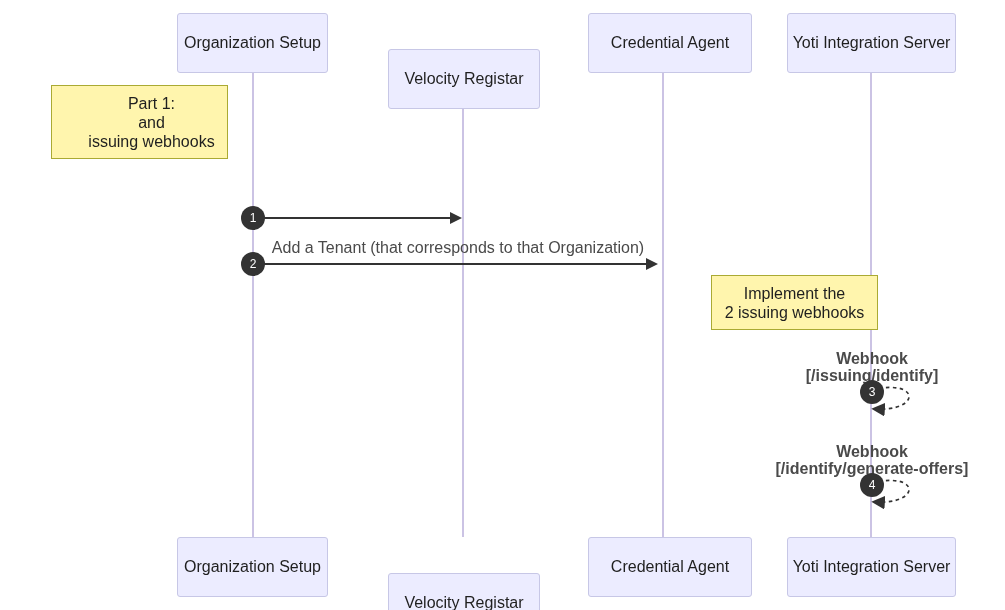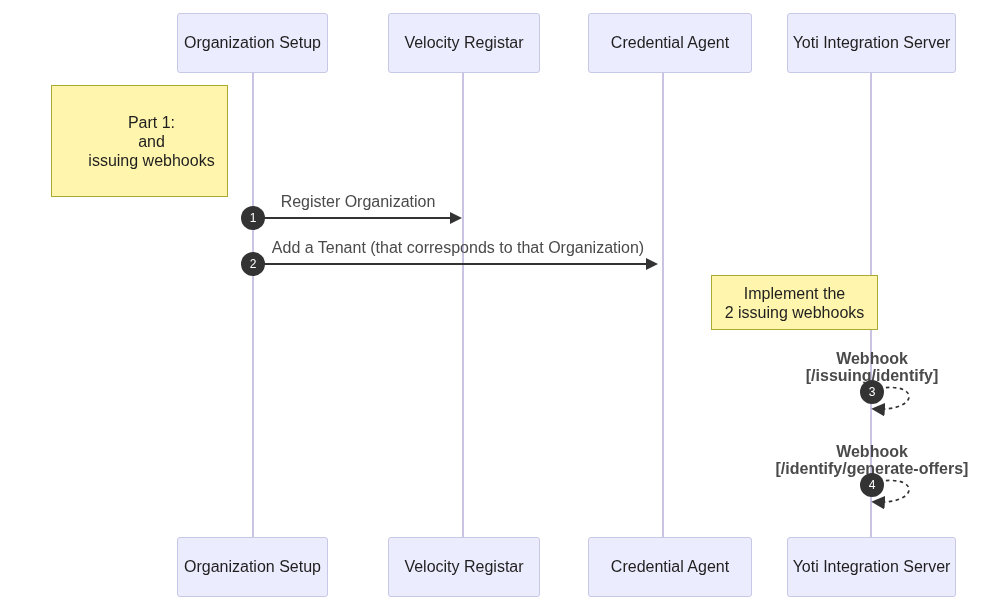--- a/index.html
+++ b/index.html
@@ -32,21 +32,21 @@
     border-top:6px solid transparent;border-bottom:6px solid transparent;
     border-left:12px solid #333333;
   }
   .seq{
     position:absolute;width:24px;height:24px;border-radius:50%;
     background:#333333;color:#ffffff;font-size:12px;
     display:flex;align-items:center;justify-content:center;z-index:3;
   }
   .selfloop{position:absolute;z-index:2;}
   
-  .a1{left:177px;width:151px;} .a2{left:388px;width:152px;}
+  .a1{left:177px;width:151px;} .a2{left:388px;width:152px;margin-top:36px;}
   .a3{left:588px;width:164px;} .a4{left:787px;width:169px;}
   .top{top:13px;} .bottom{top:537px;}
 </style>
 </head>
 <body>
 
 <div class="stage">
 
   <div class="lifeline" style="left:252px;"></div>
   <div class="lifeline" style="left:462px;"></div>
@@ -72,32 +72,31 @@
   <div class="actor bottom a2">
     <span>Velocity Registar</span>
   </div>
   <div class="actor bottom a3">
     <span>Credential Agent</span>
   </div>
   <div class="actor bottom a4">
     <span>Yoti Integration Server</span>
   </div>
 
-  <div class="note" style="left:51px;top:85px;width:177px;height:112px;padding-left:24px;">
+  <div class="note" style="left:51px;top:85px;width:177px;height:74px;padding-left:24px;">
     <span>Part 1:</span>
     <span>and</span>
     <span>issuing webhooks</span>
   </div>
 
   <div class="note" style="left:679px;top:275px;width:167px;height:55px;margin-left:32px;">
     <span>Implement the</span>
     <span>2 issuing webhooks</span>
   </div>
 
-  <div class="msg-label" style="left:253px;top:193px;width:210px;">Register Organization</div>
   <div class="msg-line" style="left:253px;top:217px;width:198px;"></div>
   <div class="arrowhead" style="left:450px;top:212px;"></div>
   <div class="seq" style="left:241px;top:206px;">1</div>
 
   <div class="msg-label" style="left:253px;top:239px;width:410px;">Add a Tenant (that corresponds to that Organization)</div>
   <div class="msg-line" style="left:253px;top:263px;width:394px;"></div>
   <div class="arrowhead" style="left:646px;top:258px;"></div>
   <div class="seq" style="left:241px;top:252px;">2</div>
 
   <div class="msg-label" style="left:762px;top:350px;width:220px;">

